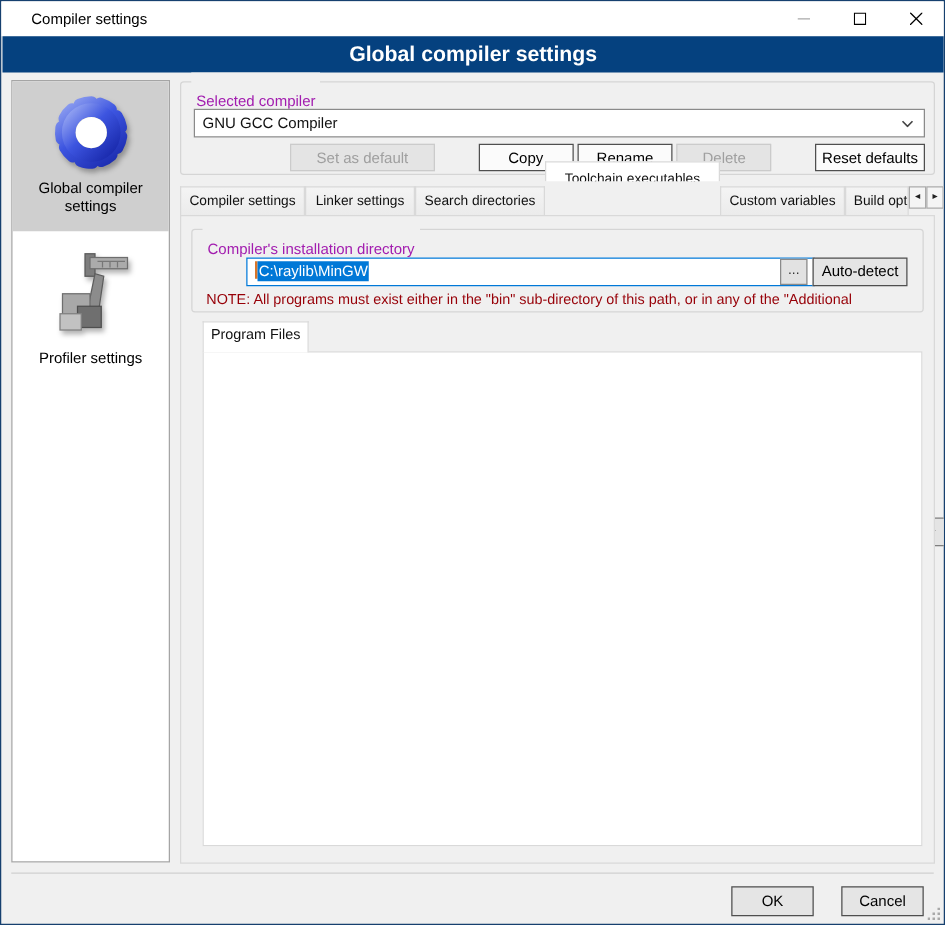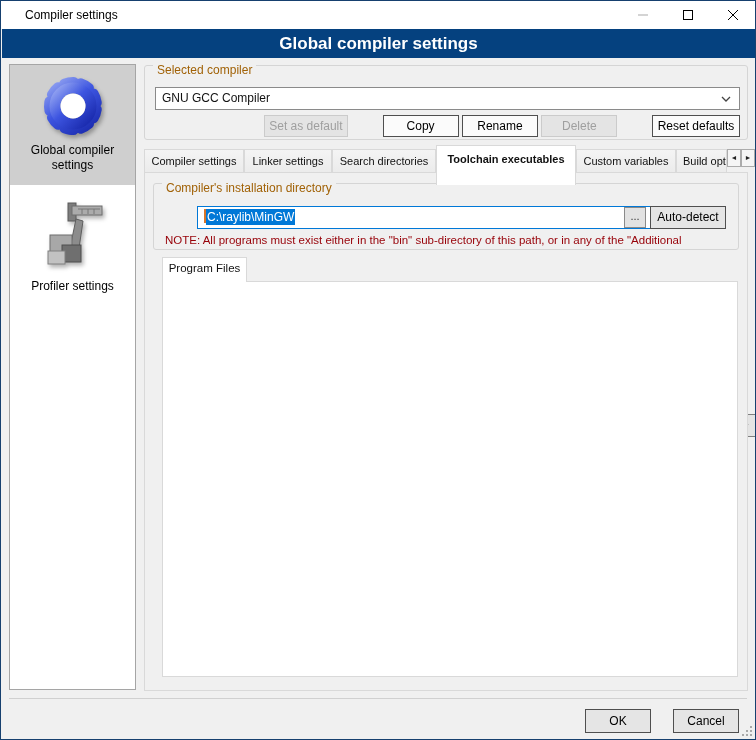--- a/index.html
+++ b/index.html
@@ -18,38 +18,38 @@
   .banner{ position:absolute; left:1px; top:28px; width:753px; height:29px; background:#05417f;
            color:#fff; font-weight:bold; font-size:17px; text-align:center; line-height:29px; }
   
   .sidebar{ position:absolute; left:8px; top:63px; width:127px; height:626px; background:#fff; border:1px solid #a5a5a5; }
   .side-item{ width:100%; text-align:center; padding-top:6px; }
   .side-item.selected{ background:#cfcfcf; }
   .side-item .ic{ display:block; margin:0 auto; filter:drop-shadow(2px 3px 2px rgba(0,0,0,.30)); }
   .side-label{ display:block; font-size:12px; color:#000; line-height:15px; padding:2px 6px 8px 6px; }
   
   .group{ position:absolute; border:1px solid #d5d5d5; border-radius:3px; }
-  .glabel{ position:absolute; top:-8px; left:8px; background:#f0f0f0; padding:5px 4px; font-size:12px; color:#a16207; white-space:nowrap; }
+  .glabel{ position:absolute; top:-8px; left:8px; background:#f0f0f0; padding:16px 4px; font-size:12px; color:#a21caf; white-space:nowrap; }
   
   .btn{ display:inline-block; text-align:center; font-size:12px; color:#000;
         background:#fbfbfb; border:1px solid #4f4f4f; line-height:20px; height:22px; }
   .btn.gray{ background:#e5e5e5; }
   .btn.disabled{ background:#e4e4e4; border-color:#cbcbcb; color:#9f9f9f; }
   .mini-btn{ position:absolute; width:20px; height:21px; background:#e2e2e2; border:1px solid #8a8a8a;
              font-size:11px; line-height:17px; text-align:center; color:#333; }
   
   .combo{ position:absolute; background:#fff; border:1px solid #8a8a8a; height:23px; line-height:21px; padding-left:6px; font-size:12px; }
   .combo .chev{ position:absolute; right:8px; top:8px; }
   .field{ position:absolute; background:#fff; border:1px solid #7f7f7f; height:23px; line-height:21px; padding-left:6px; font-size:12px; color:#000;margin-left:32px; }
   .select{ background:#e4e4e4; }
   
   .tab{ position:absolute; top:148px; height:24px; background:linear-gradient(#f4f4f4,#ebebeb);
         border:1px solid #d9d9d9; border-bottom:none; font-size:11px; color:#111;
         text-align:center; line-height:22px; white-space:nowrap; overflow:hidden; }
-  .tab.active{ top:144px; height:40px; background:#fff; z-index:3; font-size:11px;font-weight:bold; }
+  .tab.active{ top:128px; height:16px; background:#fff; z-index:3; font-size:11px; }
   .tab-scroll{ position:absolute; top:148px; width:14px; height:18px; background:#f5f5f5; border:1px solid #ababab;
                font-size:7px; line-height:16px; text-align:center; color:#222; }
   .page{ position:absolute; left:143px; top:171px; width:604px; height:519px; background:#f0f0f0; border:1px solid #d9d9d9; z-index:1; }
   
   .itab{ position:absolute; height:22px; background:linear-gradient(#f4f4f4,#ebebeb); border:1px solid #d9d9d9; border-bottom:none;
          font-size:11.5px; text-align:center; line-height:21px; white-space:nowrap; overflow:hidden; }
   .itab.active{ background:#fff; z-index:3; height:25px; }
   .ipage{ position:absolute; left:161px; top:280px; width:576px; height:396px; background:#fff; border:1px solid #d9d9d9; z-index:1; }
   
   .note{ position:absolute; color:#970008; font-size:11.5px; white-space:nowrap; overflow:hidden; }
@@ -118,21 +118,21 @@
 
   <div class="group" style="left:143px; top:64px; width:604px; height:75px;">
     <span class="glabel">Selected compiler</span>
     <div class="combo" style="left:10px; top:21px; width:585px;">
       <span>GNU GCC Compiler</span>
       <svg class="chev" width="10" height="6">
           <polyline points="1,1 5,5 9,1" fill="none" stroke="#444" stroke-width="1.3"></polyline>
         </svg>
     </div>
     <div style="position:absolute; left:10px; top:49px; width:585px; text-align:right;">
-      <span class="btn disabled" style="width:84px;">Set as default</span>
+      <span class="btn disabled" style="width:116px;">Set as default</span>
       <span style="display:inline-block; width:28px;"></span>
       <span class="btn" style="width:76px;">Copy</span>
       <span class="btn" style="width:76px;">Rename</span>
       <span class="btn disabled" style="width:76px;">Delete</span>
       <span style="display:inline-block; width:28px;"></span>
       <span class="btn" style="width:88px;">Reset defaults</span>
     </div>
   </div>
 
   <div class="tab" style="left:143px; width:100px;">Compiler settings</div>

